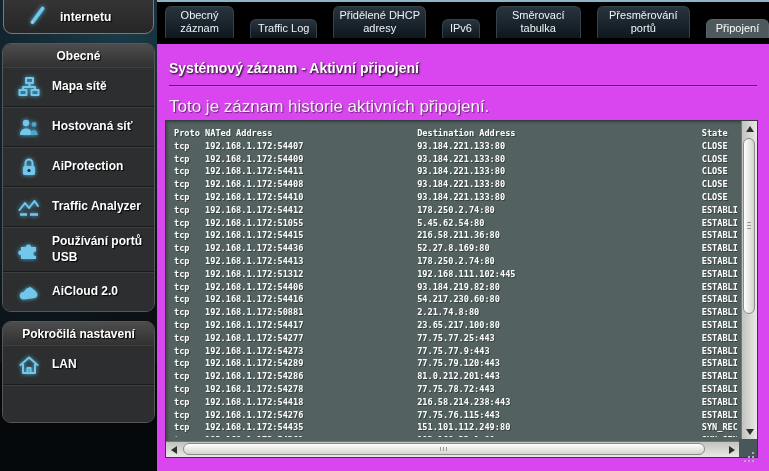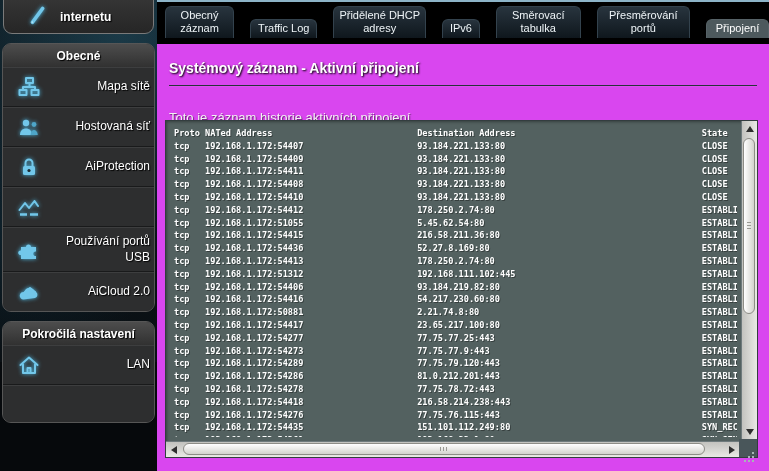--- a/index.html
+++ b/index.html
@@ -19,36 +19,36 @@
   }
   .qis {
     position:relative; margin:-14px 3px 0 3px; height:48px;
     background:linear-gradient(#3a3a3a,#262626);
     border:1px solid #7a7a7a; border-radius:9px;
     display:flex; align-items:flex-end; padding:0 0 6px 20px; gap:8px;
   }
   .qis .label { color:#fff; font-size:12px; font-weight:bold; text-shadow:1px 1px 1px #000; padding-bottom:3px;}
   .menu-block {
     margin:9px 2px 0 2px; border-radius:9px; overflow:hidden;
-    border:1px solid #565656; background:#2d2e2f;text-align:right;
+    border:1px solid #565656; background:#2d2e2f;
   }
   .menu-header {
     height:23px; display:flex; align-items:center; justify-content:center;
     background:linear-gradient(#4d4d4d,#313131);
     color:#fff; font-size:12px; font-weight:bold; text-shadow:1px 1px 1px #000;
   }
   .menu-item {
     display:flex; align-items:center; gap:9px;
     padding:6px 4px 6px 12px; min-height:37px;
     background:#2d2e2f; border-top:1px solid #3d3e3f; border-bottom:1px solid #191a1b;
     cursor:pointer;
   }
   .menu-item:last-child { border-bottom:none; }
   .menu-item .label {
-    color:#fff; font-size:12px; font-weight:normal; line-height:1.3;
+    color:#fff; font-size:12px; font-weight:bold; line-height:1.3;
     width:100px; text-shadow:1px 1px 1px #000;
   }
   .micon { width:28px; height:26px; flex:0 0 28px; display:flex; align-items:center; justify-content:center; }
   .micon svg { width:26px; height:24px; filter:drop-shadow(0 0 2px rgba(80,195,240,.95)); }
   .qis svg { width:22px; height:26px; filter:drop-shadow(0 0 2px rgba(80,195,240,.95)); }
 
   
   .content {
     position:absolute; left:157px; top:0; width:612px; height:471px;
     background:#000; border-top:2px solid #8db4c8;
@@ -61,21 +61,21 @@
     border:1px solid #33424d; border-bottom:none;
     border-radius:6px 6px 0 0; cursor:pointer;
   }
   .tab.active { background:#4d595d; border-color:#566267; color:#fff; }
   .panel { position:absolute; left:0; right:0; top:42px; bottom:0; background:#d946ef; }
   .panel-title {
     margin:16px 12px 0 12px; padding-bottom:9px;
     color:#fff; font-size:14px; font-weight:bold; text-shadow:1px 1px 2px #000;
     border-bottom:1px solid #28333a; box-shadow:0 1px 0 rgba(255,255,255,.07);
   }
-  .panel-desc { margin:24px 12px 8px 12px; color:#f2f2f2; font-size:13px; text-shadow:1px 1px 1px rgba(0,0,0,.5); }
+  .panel-desc { margin:11px 12px 8px 12px; color:#f2f2f2; font-size:17px; text-shadow:1px 1px 1px rgba(0,0,0,.5); }
 
   
   .logbox {
     position:absolute; left:8px; right:11px; top:76px; bottom:13px;
     background:#536160; border:1px solid #333d3f;
     box-shadow:inset 1px 1px 3px rgba(0,0,0,.35);
   }
   .logpre {
     position:absolute; left:0; top:0; right:16px; bottom:16px; overflow:hidden;
     margin:4px; padding:2px 0 0 4px;
@@ -176,20 +176,21 @@
           </span>
           <span class="label">AiProtection</span>
         </div>
         <div class="menu-item">
           <span class="micon">
             <svg viewBox="0 0 24 24">
               <path d="M2.5 15 L8 8 l4 5 5.5-7 3.5 5" stroke="#72c7ea" stroke-width="2" fill="none" stroke-linecap="round" stroke-linejoin="round"></path>
               <path d="M3 19.5 h7 M13 19.5 h8" stroke="#72c7ea" stroke-width="2.4" fill="none"></path>
             </svg>
           </span>
+          <span class="label">Traffic Analyzer</span>
         </div>
         <div class="menu-item">
           <span class="micon">
             <svg viewBox="0 0 24 24">
               <path d="M4 9 h5 a2.3 2.3 0 1 1 5 0 h5 v4.5 a2.3 2.3 0 1 0 0 4.5 V21 H4 v-4 a2.3 2.3 0 1 1 0-4.5 Z" fill="#72c7ea"></path>
             </svg>
           </span>
           <span class="label">Používání portů USB</span>
         </div>
         <div class="menu-item">

